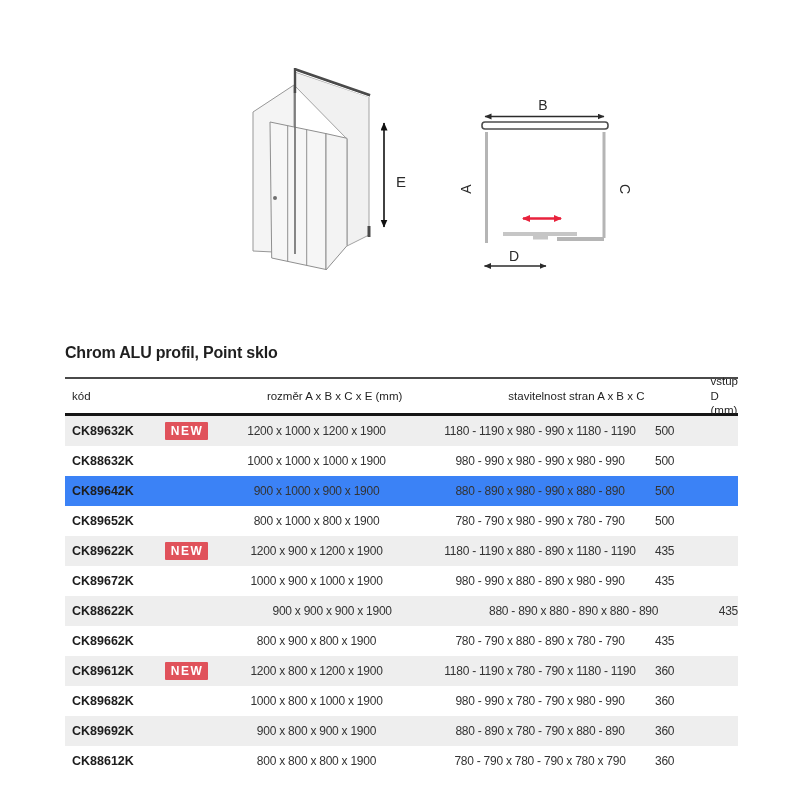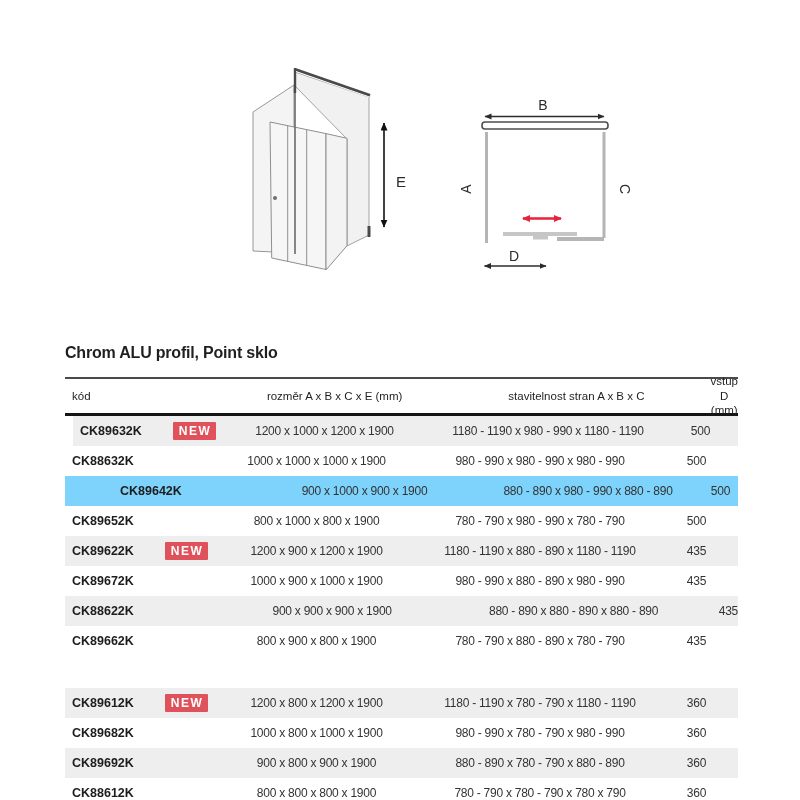--- a/index.html
+++ b/index.html
@@ -15,21 +15,21 @@
   .thead{
     display:flex;align-items:center;height:34px;
     border-top:2px solid #4a4a4a;border-bottom:3px solid #151515;
     font-size:11.5px;line-height:1.3;color:#1f1f1f;gap:20px;
   }
   .th-multi span{display:block;text-align:center}
   .td,.th{box-sizing:border-box}
   .c-code{width:143px;padding-left:7px;text-align:left;display:flex;align-items:center}
   .c-size{width:217px;text-align:center}
   .c-adj{width:230px;text-align:center}
-  .c-entry{flex:1;text-align:center}
+  .c-entry{flex:1;}
   .tr{display:flex;align-items:center;height:30px;font-size:12px;color:#333;letter-spacing:-0.25px}
   .code{font-weight:bold;font-size:12.5px;color:#1d1d1d;letter-spacing:0}
   .badge{
     margin-left:31px;background:#e0525b;color:#fff;font-size:12px;font-weight:bold;
     letter-spacing:1.5px;padding:3px 5px 3px 6px;border-radius:1px;line-height:1;
   }
 </style>
 </head>
 <body>
 
@@ -101,38 +101,38 @@
     <div class="th c-size th-multi">
       <span>rozměr A x B x C x E (mm)</span>
     </div>
     <div class="th c-adj th-multi">
       <span>stavitelnost stran A x B x C</span>
     </div>
     <div class="th c-entry">vstup D (mm)</div>
   </div>
 
   <div id="tbody">
-      <div class="tr" style="background: rgb(238, 238, 238); margin-left: 8px;">
+      <div class="tr" style="background: rgb(238, 238, 238);">
         <div class="td c-code">
           <span class="code">CK89632K</span>
           <span class="badge" style="background: rgb(224, 82, 91);">NEW</span>
         </div>
         <div class="td c-size">1200 x 1000 x 1200 x 1900</div>
         <div class="td c-adj">1180 - 1190 x 980 - 990 x 1180 - 1190</div>
         <div class="td c-entry">500</div>
       </div>
       <div class="tr">
         <div class="td c-code">
           <span class="code">CK88632K</span>
         </div>
         <div class="td c-size">1000 x 1000 x 1000 x 1900</div>
         <div class="td c-adj">980 - 990 x 980 - 990 x 980 - 990</div>
         <div class="td c-entry">500</div>
       </div>
-      <div class="tr" style="background: #7dd3fc; padding-left: 48px;">
+      <div class="tr" style="background: #3b82f6;">
         <div class="td c-code">
           <span class="code">CK89642K</span>
         </div>
         <div class="td c-size">900 x 1000 x 900 x 1900</div>
         <div class="td c-adj">880 - 890 x 980 - 990 x 880 - 890</div>
         <div class="td c-entry">500</div>
       </div>
       <div class="tr">
         <div class="td c-code">
           <span class="code">CK89652K</span>
@@ -167,21 +167,21 @@
         <div class="td c-entry">435</div>
       </div>
       <div class="tr">
         <div class="td c-code">
           <span class="code">CK89662K</span>
         </div>
         <div class="td c-size">800 x 900 x 800 x 1900</div>
         <div class="td c-adj">780 - 790 x 880 - 890 x 780 - 790</div>
         <div class="td c-entry">435</div>
       </div>
-      <div class="tr" style="background: rgb(238, 238, 238); margin-top: 32px;">
+      <div class="tr" style="background: rgb(238, 238, 238);">
         <div class="td c-code">
           <span class="code">CK89612K</span>
           <span class="badge" style="background: rgb(224, 82, 91);">NEW</span>
         </div>
         <div class="td c-size">1200 x 800 x 1200 x 1900</div>
         <div class="td c-adj">1180 - 1190 x 780 - 790 x 1180 - 1190</div>
         <div class="td c-entry">360</div>
       </div>
       <div class="tr">
         <div class="td c-code">

